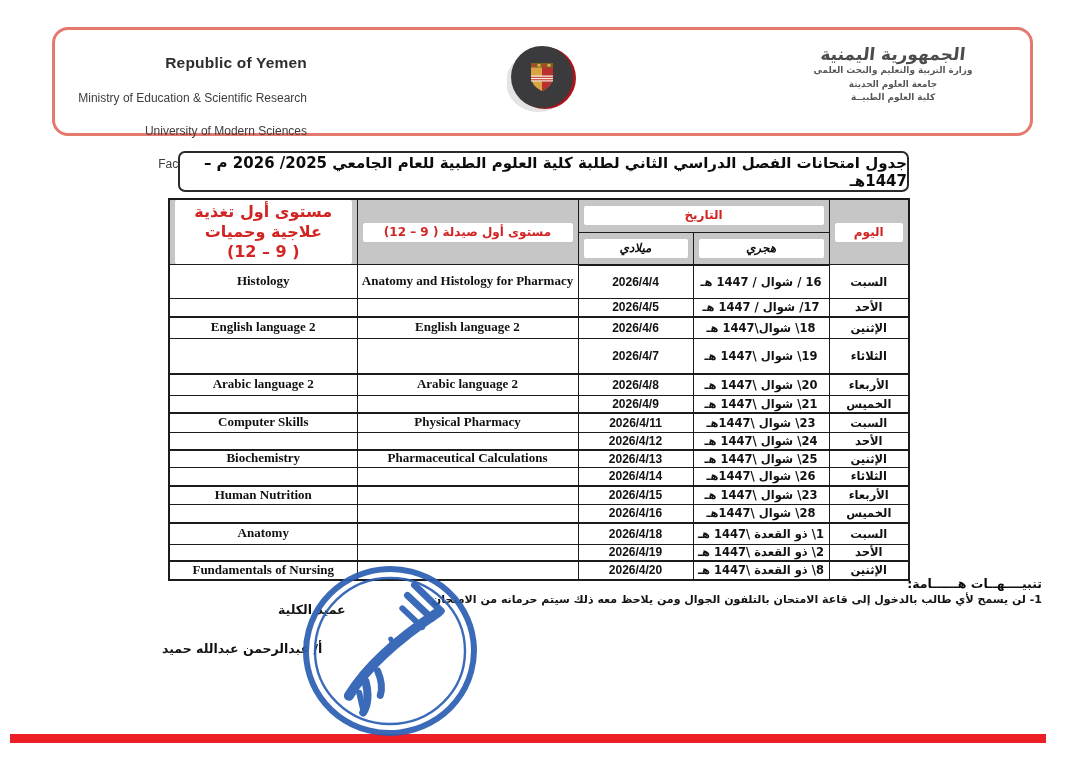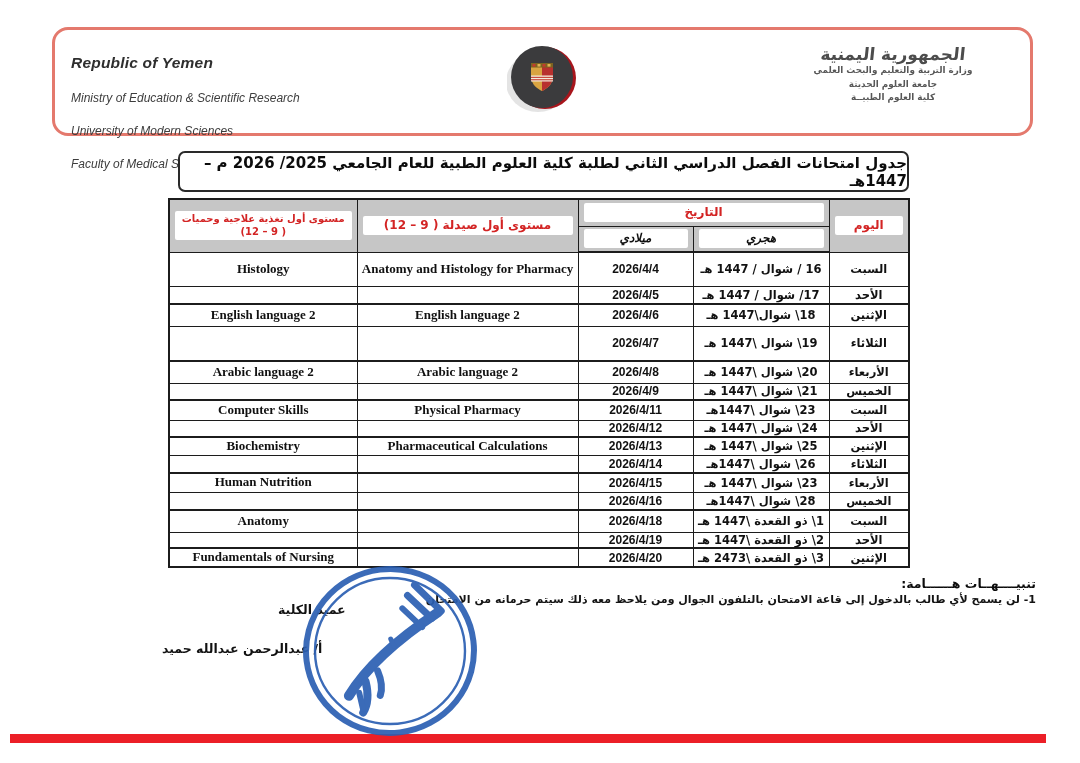--- a/index.html
+++ b/index.html
@@ -2,22 +2,22 @@
 <html lang="ar"><head>
 <meta charset="utf-8">
 <style>
   html,body{margin:0;padding:0;background:#fff;}
   .page{position:relative;width:1080px;height:763px;background:#ffffff;overflow:hidden;
         font-family:"DejaVu Sans",sans-serif;color:#111;}
 
   
   .letterhead{position:absolute;left:52px;top:27px;width:975px;height:103px;
               border:3px solid #e4796d;border-radius:16px;background:#fff;}
-  .lh-left{position:absolute;left:16px;top:24px;width:236px;text-align:left;
-           font-family:"Liberation Sans",sans-serif;font-style:italic;}
+  .lh-left{position:absolute;left:16px;top:24px;width:236px;text-align:right;
+           font-family:"Liberation Sans",sans-serif;}
   .lh-left .rep{font-weight:bold;font-size:15.5px;color:#2e2e2e;letter-spacing:.2px;}
   .lh-left .ln{font-size:12px;color:#3d3d3d;margin-top:19px;}
   .lh-logo{position:absolute;left:452px;top:12px;width:72px;height:72px;}
   .lh-right{position:absolute;right:22px;top:14px;width:230px;text-align:center;direction:rtl;}
   .lh-right .cal{font-weight:bold;font-size:17px;color:#4c4c4c;transform:skewX(-6deg);}
   .lh-right .ln{font-size:8.8px;font-weight:bold;color:#575757;line-height:1.55;}
 
   
   .title-bar{position:absolute;left:178px;top:151px;width:727px;height:37px;
              border:2px solid #2a2a2a;border-radius:7px;background:#fff;
@@ -28,21 +28,21 @@
   .sched{position:absolute;left:168px;top:198px;direction:rtl;border-collapse:collapse;
          table-layout:fixed;background:#fff;}
   .sched,.sched th,.sched td{border:1.4px solid #1c1c1c;}
   .sched{border-width:2.6px;}
   .sched thead th{background:#c6c6c6;padding:0;vertical-align:middle;}
   .sched thead tr:nth-child(1){height:27px;}
   .sched thead tr:nth-child(2){height:26px;}
   .sched thead tr:last-child th{border-bottom-width:2.2px;}
   .hbx{background:#fff;border-radius:2px;margin:0 5px;padding:2px 1px;
        font-weight:bold;font-size:12px;color:#d32424;text-align:center;line-height:1.25;}
-  .hbx.small{font-size:10px;}
+  .hbx.small{font-size:16px;}
   .hbx.black{color:#101010;font-style:italic;}
   .sched tbody td{background:#fff;font-weight:bold;text-align:center;vertical-align:middle;
                   padding:0 2px;}
   .c-day{font-size:11.5px;}
   .c-hijri{font-size:11.5px;}
   .c-greg{font-family:"Liberation Sans",sans-serif;font-size:12px;direction:ltr;}
   .c-subj{font-family:"Liberation Serif",serif;font-size:13px;direction:ltr;line-height:1.15;}
   .sched tbody tr:nth-child(even) td{border-bottom-width:2.6px;}
   .sched tbody tr:nth-child(1){height:34px;}
   .sched tbody tr:nth-child(2){height:18px;}
@@ -54,21 +54,21 @@
   .sched tbody tr:nth-child(8){height:17px;}
   .sched tbody tr:nth-child(9){height:18px;}
   .sched tbody tr:nth-child(10){height:18px;}
   .sched tbody tr:nth-child(11){height:19px;}
   .sched tbody tr:nth-child(12){height:18px;}
   .sched tbody tr:nth-child(13){height:22px;}
   .sched tbody tr:nth-child(14){height:16px;}
   .sched tbody tr:nth-child(15){height:19px;}
 
   
-  .notes{position:absolute;right:44px;top:576px;width:640px;direction:rtl;text-align:right;}
+  .notes{position:absolute;right:38px;top:576px;width:640px;direction:rtl;text-align:right;}
   .notes-title{font-weight:bold;font-size:12.5px;color:#0c0c0c;}
   .note{font-weight:bold;font-size:11px;margin-top:2px;white-space:nowrap;color:#141414;}
 
   
   .sig-role{position:absolute;left:278px;top:602px;direction:rtl;font-weight:bold;
             font-size:12.5px;z-index:1;}
   .sig-name{position:absolute;left:162px;top:641px;direction:rtl;font-weight:bold;
             font-size:12.5px;z-index:1;}
   .stamp{position:absolute;left:302px;top:564px;width:176px;height:174px;z-index:5;}
 
@@ -247,21 +247,21 @@
         </tr>
         <tr>
           <td class="c-day">الأحد</td>
           <td class="c-hijri">2\ ذو القعدة \1447 هـ</td>
           <td class="c-greg">2026/4/19</td>
           <td class="c-subj"></td>
           <td class="c-subj"></td>
         </tr>
         <tr>
           <td class="c-day">الإثنين</td>
-          <td class="c-hijri">3\ ذو القعدة \2473 هـ</td>
+          <td class="c-hijri">8\ ذو القعدة \1447 هـ</td>
           <td class="c-greg">2026/4/20</td>
           <td class="c-subj"></td>
           <td class="c-subj">Fundamentals of Nursing</td>
         </tr>
       </tbody>
   </table>
 
   <div class="notes">
     <div class="notes-title">تنبيــــهــات هــــــامة:</div>
     <div class="note">1- لن يسمح لأي طالب بالدخول إلى قاعة الامتحان بالتلفون الجوال ومن يلاحظ معه ذلك سيتم حرمانه من الامتحان</div>

